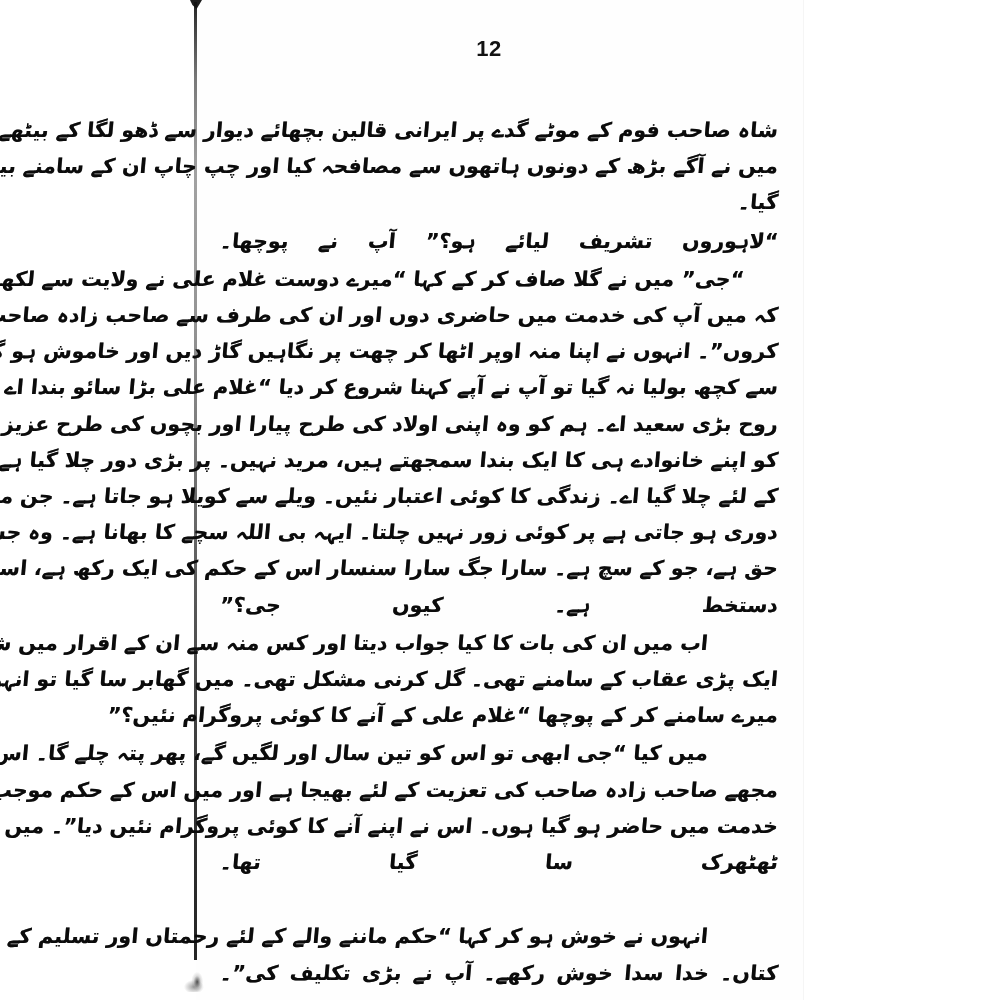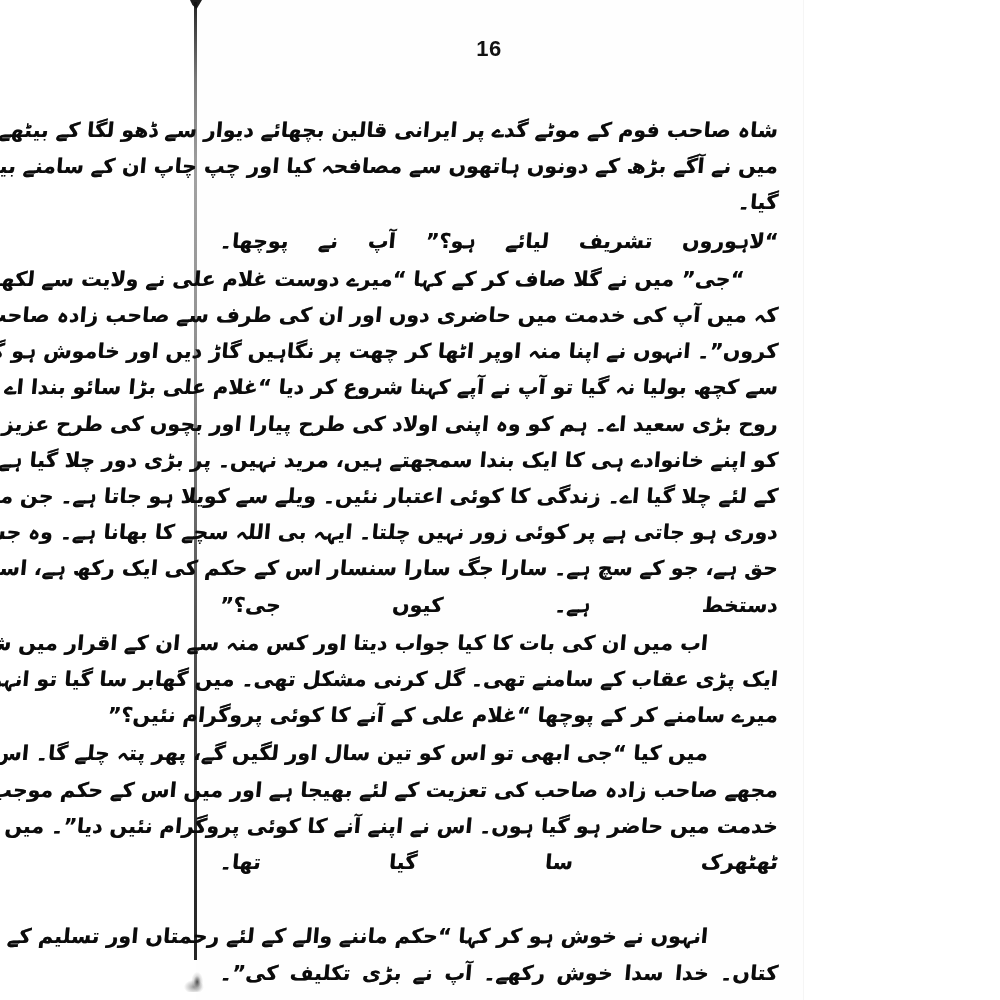--- a/index.html
+++ b/index.html
@@ -141,21 +141,21 @@
 <body>
 
 <div class="scan-canvas">
 
   <div class="page-sheet"></div>
   <div class="binding-edge"></div>
   <div class="binding-cap"></div>
   <div class="scan-artifact"></div>
 
   <div class="folio">
-    <span class="folio-number">16</span>
+    <span class="folio-number">12</span>
   </div>
 
   <div class="text-block">
 
     <p class="para">
       <span class="line ln-just">شاہ صاحب فوم کے موٹے گدے پر ایرانی قالین بچھائے دیوار سے ڈھو لگا کے بیٹھے تھے۔</span>
       <span class="line ln-just">میں نے آگے بڑھ کے دونوں ہاتھوں سے مصافحہ کیا اور چپ چاپ ان کے سامنے بیٹھ</span>
       <span class="line short-left">گیا۔</span>
     </p>
 

